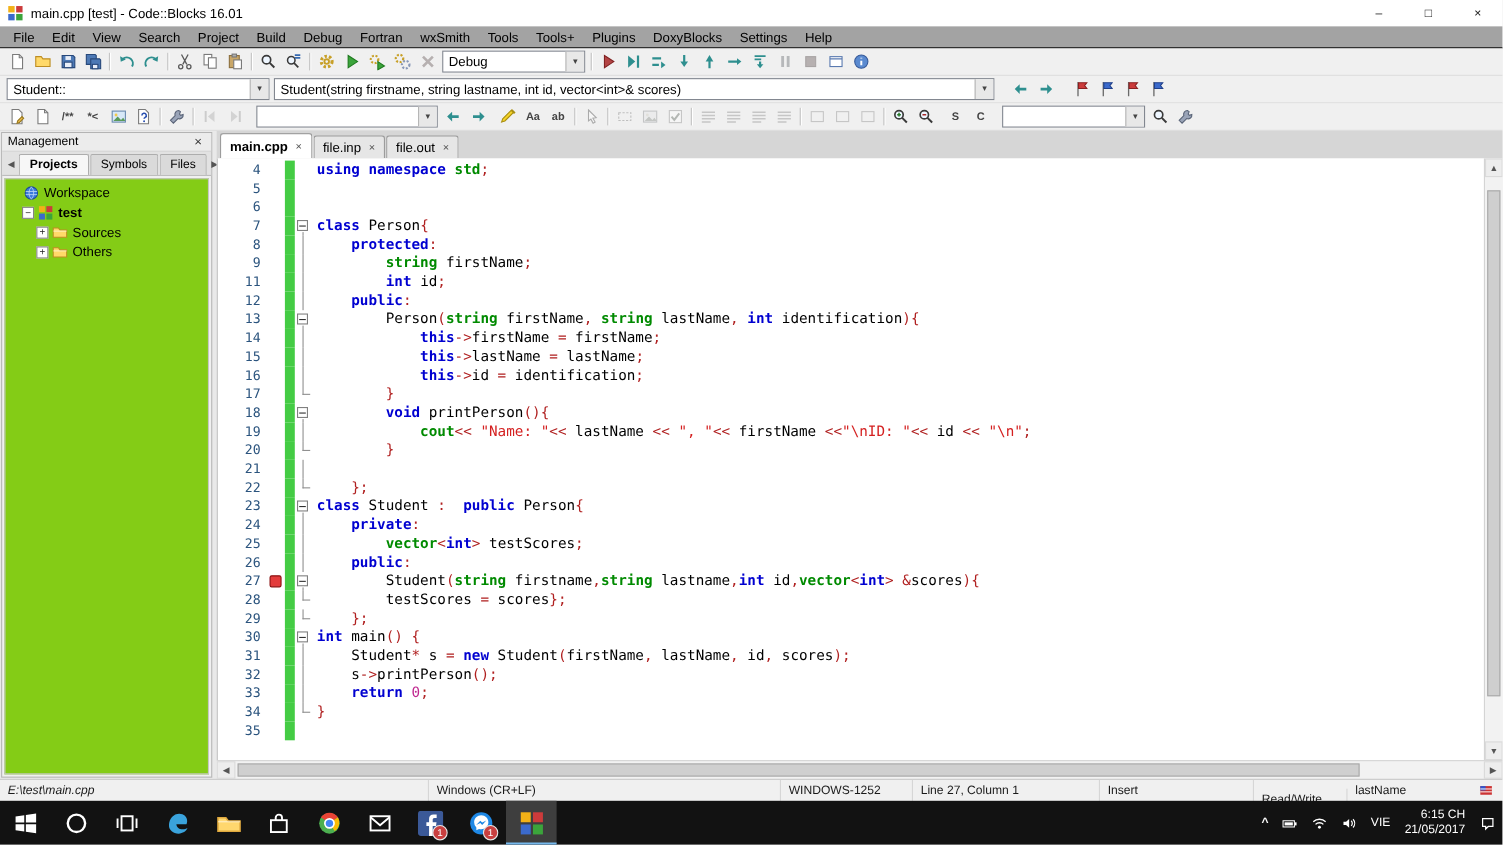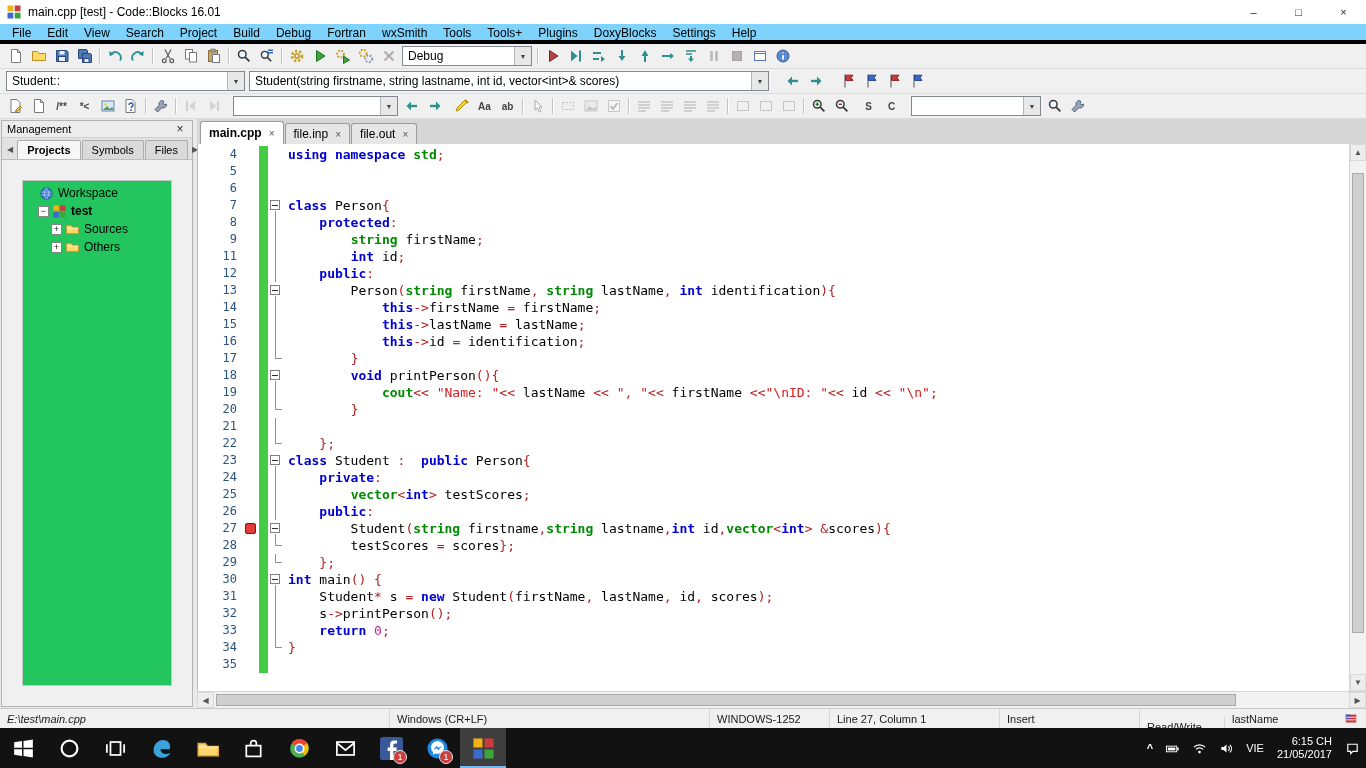--- a/index.html
+++ b/index.html
@@ -4,42 +4,42 @@
 <style>
 *{box-sizing:border-box;margin:0;padding:0}
 html,body{width:1366px;height:768px;overflow:hidden;background:#f0f0f0;
   font-family:"Liberation Sans","DejaVu Sans",sans-serif;font-size:12px;color:#000}
 .screen{width:1366px;height:768px;display:flex;flex-direction:column}
 
 .titlebar{height:24px;background:#fff;display:flex;align-items:center;padding-left:6px;gap:6px;flex:none}
 .win-controls{margin-left:auto;display:flex;height:100%}
 .win-btn{width:45px;display:flex;align-items:center;justify-content:center;font-size:11px;color:#222}
 
-.menubar{height:20px;background:#7dd3fc;display:flex;padding-left:4px;flex:none;border-bottom:4px solid #000000}
+.menubar{height:20px;background:#a3a3a3;display:flex;align-items:center;padding-left:4px;flex:none;border-bottom:1px solid #000000}
 .menu-item{padding:2px 8px;white-space:nowrap}
 
 .toolbar{height:25px;background:#f0f0f0;display:flex;align-items:center;padding:0 4px;flex:none;border-bottom:1px solid #dcdcdc}
 .tbtn{width:23px;height:23px;flex:none;display:flex;align-items:center;justify-content:center;border-radius:2px}
 .tbtn.disabled{opacity:.4;filter:grayscale(.9)}
 .tbtn-text{font-size:10px;font-weight:bold;color:#444;white-space:nowrap}
 .tsep{width:1px;align-self:stretch;margin:4px 3px;background:#c4c4c4;box-shadow:1px 0 0 #fff;flex:none}
 .icon16,.icon16 svg{width:16px;height:16px;display:block}
 .combo{height:20px;border:1px solid #828790;background:#fff;display:flex;align-items:center;margin:0 2px;flex:none}
 .combo-val{flex:1;padding:0 5px;font-size:12px;white-space:nowrap;overflow:hidden}
 .combo-btn{width:17px;height:100%;background:#e8e8e8;border-left:1px solid #b6b6b6;display:flex;align-items:center;justify-content:center;font-size:7px;color:#444}
 
 .main{flex:1;display:flex;background:#e9e9e9;min-height:0}
 .panel{width:192px;flex:none;display:flex;flex-direction:column;background:#f0f0f0;border:1px solid #b4b4b4;margin:1px}
 .panel-header{height:17px;display:flex;align-items:center;padding:0 5px;font-size:11px;background:#ececec;border-bottom:1px solid #d0d0d0}
 .panel-close{margin-left:auto;width:14px;text-align:center;font-size:12px;color:#333}
 .panel-tabs{height:22px;display:flex;align-items:flex-end;background:#e2e2e2;padding:0 2px;gap:1px;border-bottom:1px solid #bdbdbd}
 .ptab{padding:3px 9px;font-size:11px;background:#dadada;border:1px solid #adadad;border-bottom:none;border-radius:2px 2px 0 0;white-space:nowrap}
 .ptab.active{background:#f7f7f7;font-weight:bold}
 .ptab-arrow{font-size:8px;color:#555;padding:0 3px 5px}
-.tree{flex:1;background:#22c55e;border:1px solid #c6c6c6;margin:20px;padding:3px 2px;overflow:hidden}
+.tree{flex:1;background:#84cc16;border:1px solid #c6c6c6;margin:2px;padding:3px 2px;overflow:hidden}
 .tree-row{height:18px;display:flex;align-items:center;white-space:nowrap}
 .tree-exp{width:11px;height:11px;border:1px solid #848484;background:#fff;margin:0 3px 0 0;display:flex;align-items:center;justify-content:center;font-size:9px;line-height:9px;color:#222;flex:none}
 .tree-exp-sp{width:14px;flex:none}
 .tree-icon,.tree-icon svg{width:15px;height:15px;flex:none;display:block}
 .tree-icon{margin-right:4px}
 .tree-label.bold{font-weight:bold}
 
 .editor-col{flex:1;display:flex;flex-direction:column;min-width:0;margin-left:3px}
 .editor-tabs{height:25px;background:#d6d6d6;display:flex;align-items:flex-end;padding-left:3px;gap:1px;flex:none}
 .etab{height:21px;display:flex;align-items:center;padding:0 8px;background:#e6e6e6;border:1px solid #9c9c9c;border-bottom:none;border-radius:3px 3px 0 0;gap:7px}
@@ -354,21 +354,21 @@
             <path d="M8 4.6v.6M8 7.2V11.4" stroke="#fff" stroke-width="1.8"></path>
           </svg>
         </span>
       </span>
     </div>
   <div class="toolbar">
       <div class="combo" style="width: 239px;">
         <span class="combo-val">Student::</span>
         <span class="combo-btn">▼</span>
       </div>
-      <div class="combo" style="width: 520px; gap: 14px;">
+      <div class="combo" style="width: 655px; gap: 14px;">
         <span class="combo-val">Student(string firstname, string lastname, int id, vector&lt;int&gt;&amp; scores)</span>
         <span class="combo-btn">▼</span>
       </div>
       <span style="width: 10px; flex: 0 0 auto;"></span>
       <span class="tbtn">
         <span class="icon16">
           <svg width="16" height="16" viewBox="0 0 16 16">
             <path d="M13 8H6" stroke="#2e8f8f" stroke-width="2.4"></path>
             <path d="M7 3.5L2.5 8 7 12.5z" fill="#2e8f8f"></path>
           </svg>

